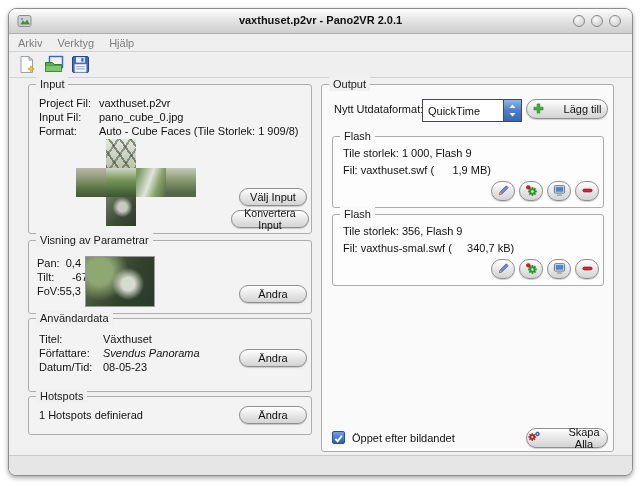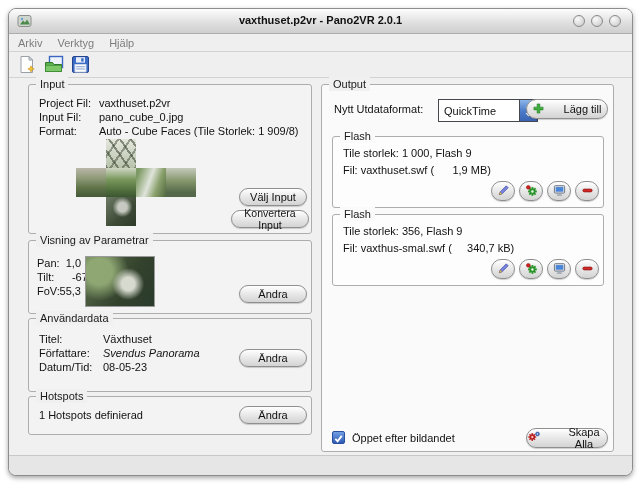--- a/index.html
+++ b/index.html
@@ -66,21 +66,21 @@
     position:absolute; border:1px solid #8f8f8f; border-radius:10px;
     background:linear-gradient(#ffffff,#eaeaea 45%,#d3d3d3);
     box-shadow:0 1px 1px rgba(0,0,0,0.18);
     font-family:inherit; font-size:11px; color:#111;
     display:flex; align-items:center; justify-content:center; gap:20px; padding:0;
   }
   .icon-pill { width:24px; height:20px; border-radius:10px; }
   
   .dropdown {
     position:absolute; left:100px; top:14px; width:98px; height:21px;
-    background:#ffffff; border:1px solid #45484e; display:flex; align-items:center;margin-left:16px;
+    background:#ffffff; border:1px solid #45484e; display:flex; align-items:center;
   }
   .dropdown .dd-text { padding-left:5px; font-size:11px; flex:1; }
   .dd-stepper {
     width:17px; height:100%;
     background:linear-gradient(#8cb6ea,#4d7ecb 50%,#3964b4);
     border-left:1px solid #45484e;
     display:flex; align-items:center; justify-content:center;
   }
   
   .cb {
@@ -192,21 +192,21 @@
       <div class="tile cf-bottom" style="left:30px; top:58px;"></div>
     </div>
 
     <button class="pill" style="left:210px; top:103px; width:68px; height:18px;">Välj Input</button>
     <button class="pill" style="left:202px; top:125px; width:78px; height:18px; font-size:10.5px;">Konvertera Input</button>
   </div>
 
   <div class="gb" style="left:19px; top:231px; width:282px; height:72px;">
     <span class="gb-legend">Visning av Parametrar</span>
     <span class="frow" style="left:8px; top:16px;">Pan:</span>
-    <span class="frow num" style="left:32px; top:16px; width:20px;">1,0</span>
+    <span class="frow num" style="left:32px; top:16px; width:20px;">0,4</span>
     <span class="frow" style="left:8px; top:30px;">Tilt:</span>
     <span class="frow num" style="left:22px; top:30px; width:30px;padding-left:16px;">-67,5</span>
     <span class="frow" style="left:8px; top:44px;">FoV:</span>
     <span class="frow num" style="left:22px; top:44px; width:30px;">55,3</span>
     <div class="view-img"></div>
     <button class="pill" style="left:210px; top:44px; width:68px; height:18px;">Ändra</button>
   </div>
 
   <div class="gb" style="left:19px; top:309px; width:282px; height:72px;">
     <span class="gb-legend">Användardata</span>

